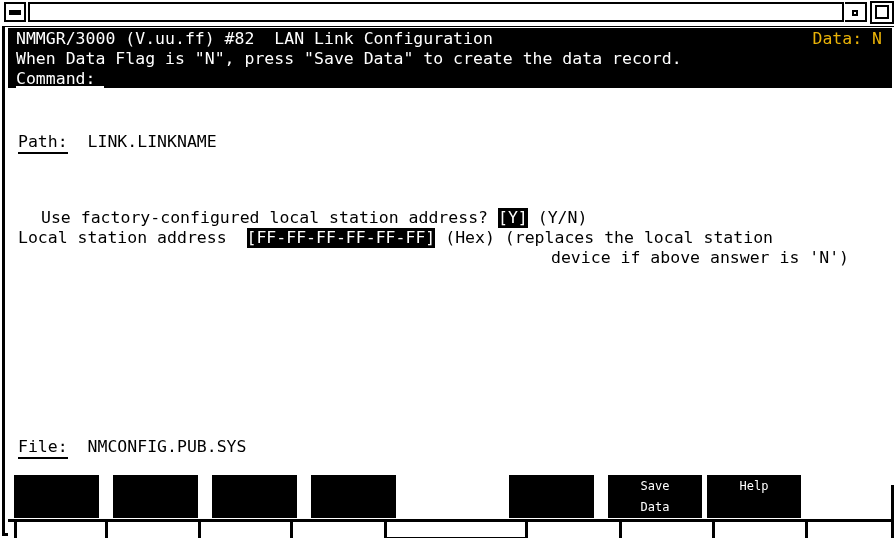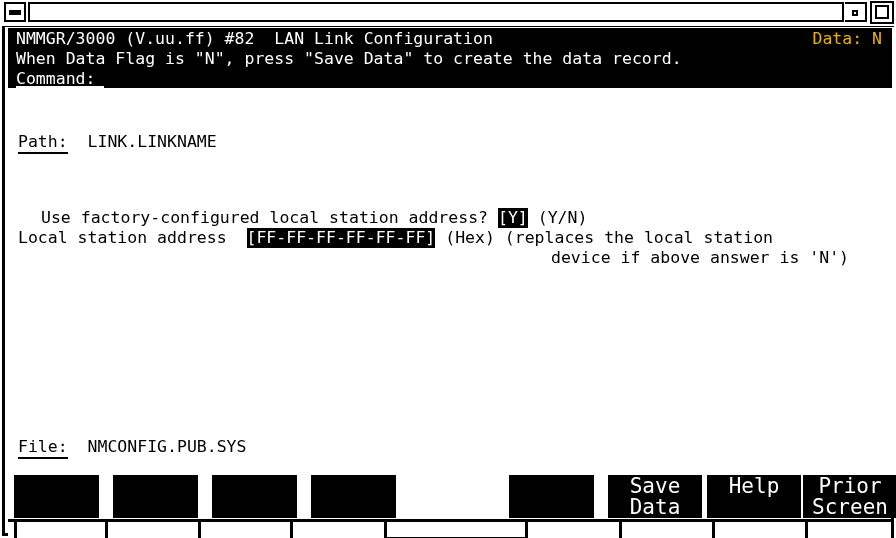--- a/index.html
+++ b/index.html
@@ -205,21 +205,21 @@
     width: 886px;
     height: 44px;
   }
   .fkey {
     position: absolute;
     top: 0;
     width: 85px;
     height: 43px;
     background: #000000;
     color: #ffffff;
-    font-size: 21px;
+    font-size: 12px;
     line-height: 21px;
     text-align: center;
     white-space: pre;
     box-sizing: border-box;
     padding-top: 1px;
   }
   .fkey.blank {
     background: #ffffff;
   }
   .fkey.wide { width: 94px; }
@@ -301,21 +301,20 @@
 
     <div class="fkey-bar">
       <div class="fkey" style="left:6px;"><div></div><div></div></div>
       <div class="fkey" style="left:105px;"><div></div><div></div></div>
       <div class="fkey" style="left:204px;"><div></div><div></div></div>
       <div class="fkey" style="left:303px;"><div></div><div></div></div>
       <div class="fkey blank" style="left:402px;"><div></div><div></div></div>
       <div class="fkey" style="left:501px;"><div></div><div></div></div>
       <div class="fkey wide" style="left:600px;"><div>Save</div><div>Data</div></div>
       <div class="fkey wide" style="left:699px;"><div>Help</div><div></div></div>
-      <div class="fkey wide" style="left:795px;"><div>Prior</div><div>Screen</div></div>
     </div>
 
     <div class="status-bar">
       <div class="status-cell first" style="left:6px; width:94px;"><span></span></div>
       <div class="status-cell" style="left:100px; width:93px;"><span></span></div>
       <div class="status-cell" style="left:193px; width:92px;"><span></span></div>
       <div class="status-cell" style="left:285px; width:94px;"><span></span></div>
       <div class="status-cell" style="left:379px; width:141px;">
         <div class="divider"></div>
         <span></span>

